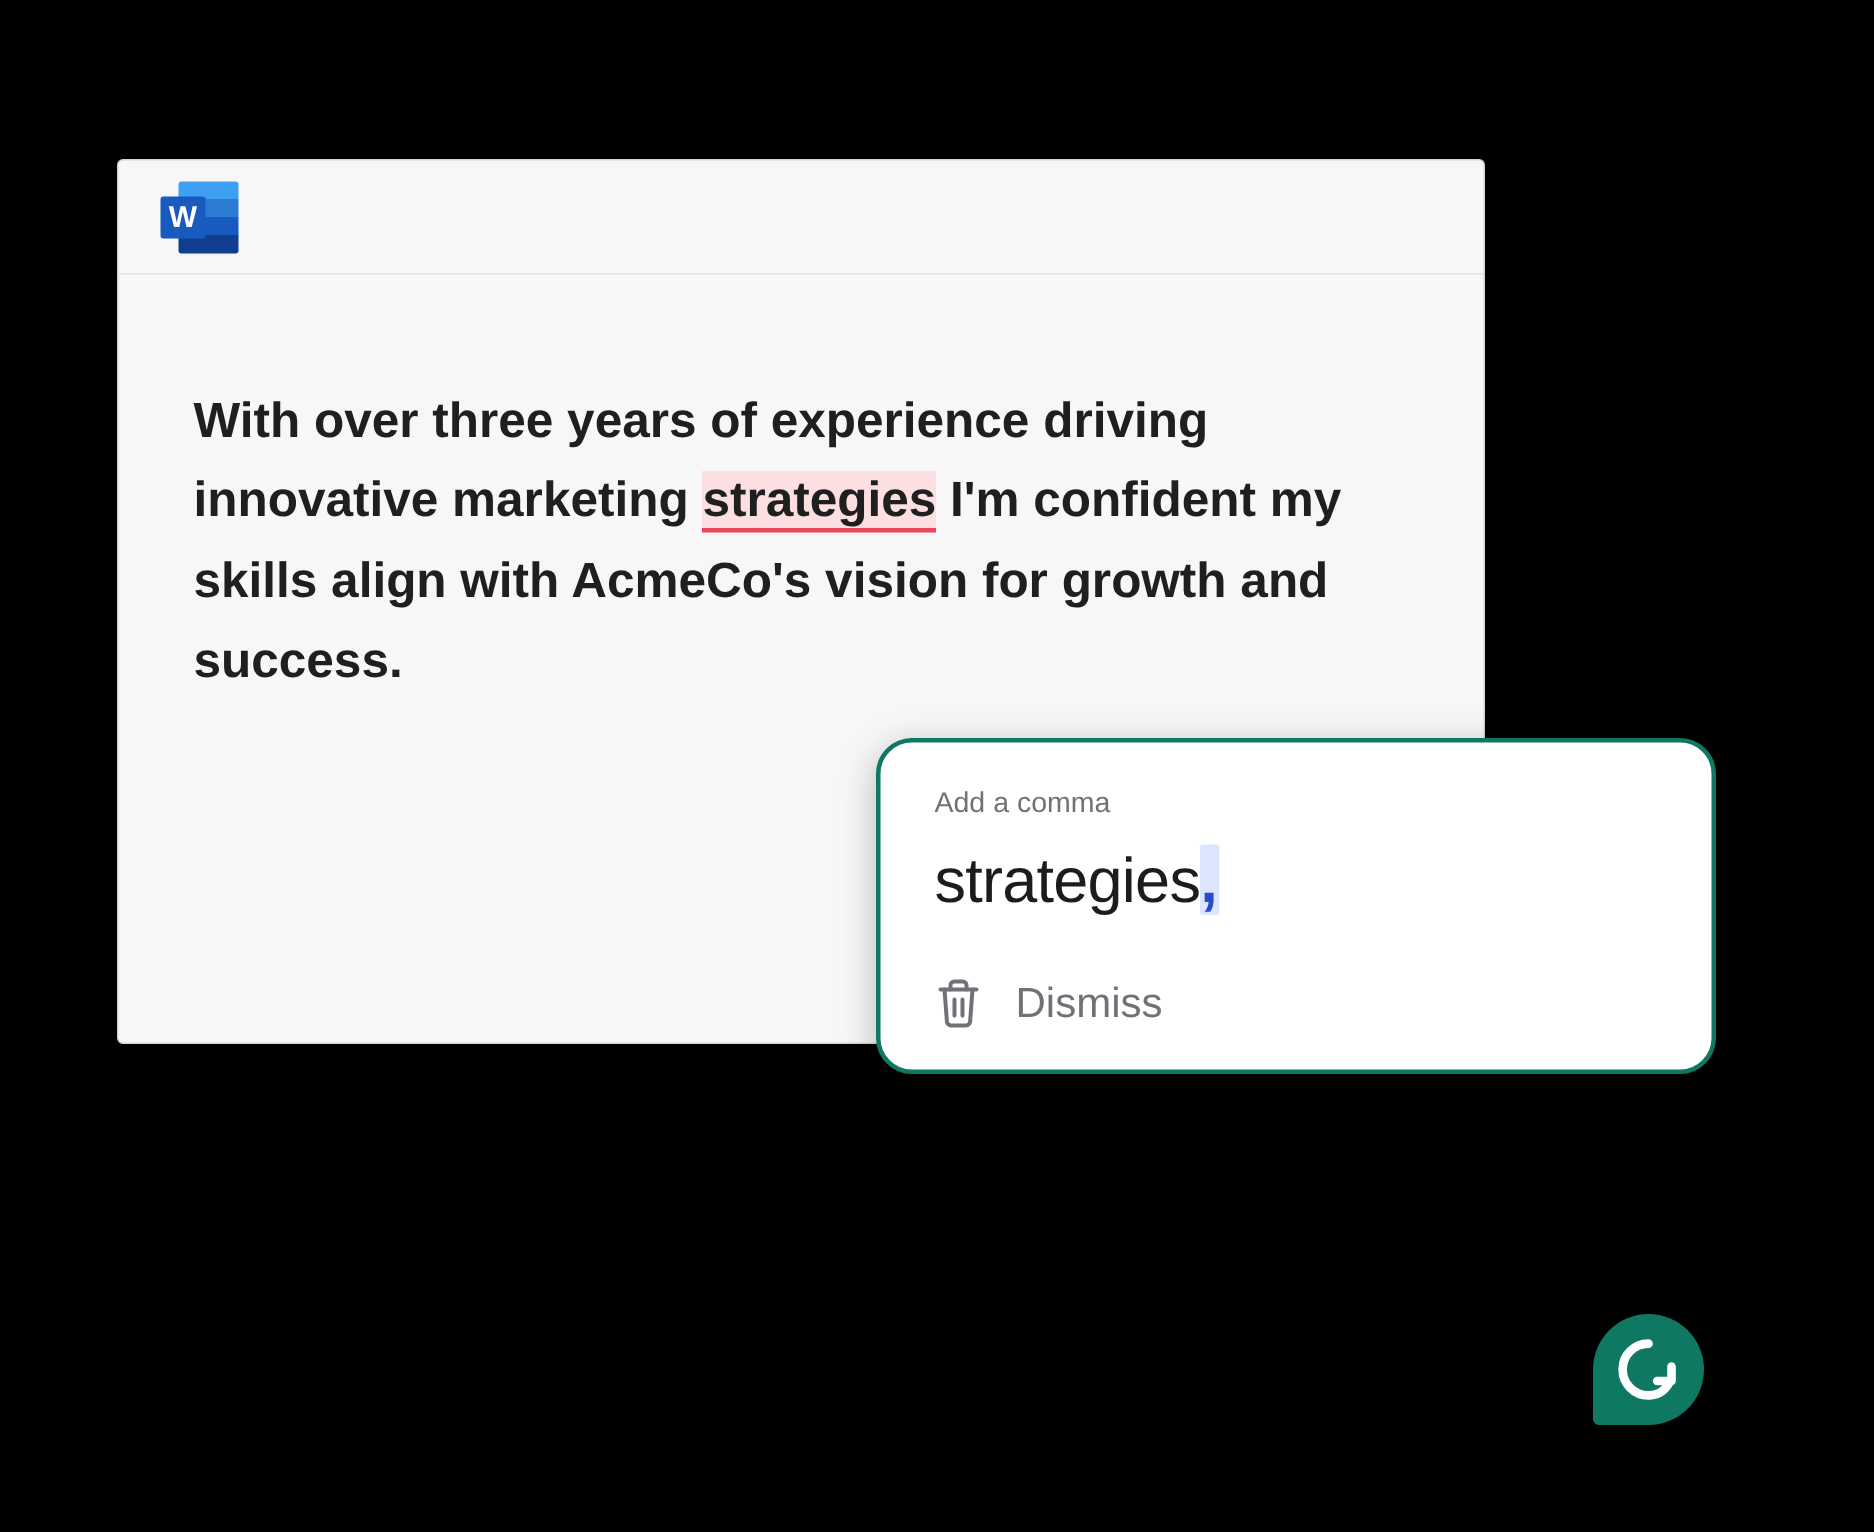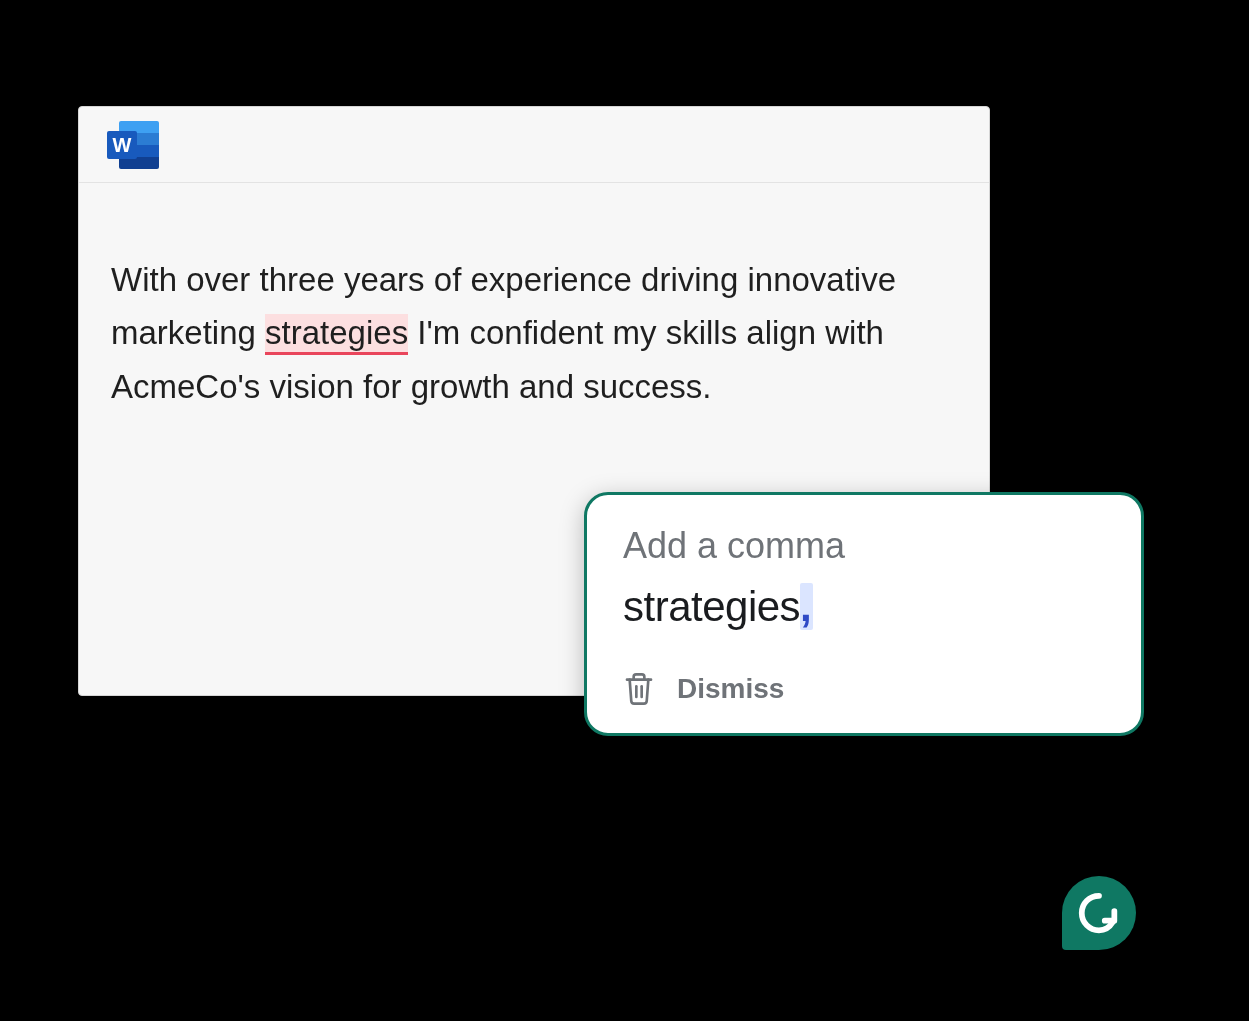--- a/index.html
+++ b/index.html
@@ -56,45 +56,45 @@
     border-radius: 2px;
     color: #fff;
     font-weight: 700;
     font-size: 20px;
     display: flex;
     align-items: center;
     justify-content: center;
     line-height: 1;
   }
   .doc-body {
-    padding: 70px 50px 30px 32px;
+    padding: 70px 50px 30px 50px;
     font-size: 33px;
     line-height: 1.62;
     color: #1f1f1f;
-    font-weight: 400;
+    font-weight: 700;
   }
   .flag {
     background: #fcdfe0;
     border-bottom: 3px solid #e9455b;
     padding-bottom: 1px;
   }
   .popup {
     position: absolute;
     top: 492px;
     left: 584px;
     width: 560px;
     background: #ffffff;
     border: 3px solid #0f7863;
     border-radius: 24px;
     padding: 30px 36px 26px 36px;
     box-shadow: 0 6px 24px rgba(0,0,0,0.25);
   }
   .popup-title {
     color: #6f7378;
-    font-size: 36px;
+    font-size: 19px;
     font-weight: 400;
     margin-bottom: 16px;
   }
   .popup-correction {
     font-size: 42px;
     color: #1a1c1f;
     font-weight: 400;
     margin-bottom: 40px;
     letter-spacing: -0.5px;
   }
@@ -104,21 +104,21 @@
     border-radius: 2px;
     padding: 0 2px 0 0;
     font-weight: 600;
   }
   .popup-dismiss {
     display: flex;
     align-items: center;
     gap: 22px;
     color: #6f7378;
     font-size: 28px;
-    font-weight: 700;
+    font-weight: 400;
     cursor: pointer;
   }
   .trash-icon svg { display: block; }
   .grammarly-badge {
     position: absolute;
     top: 876px;
     left: 1062px;
     width: 74px;
     height: 74px;
     background: #0f7863;

